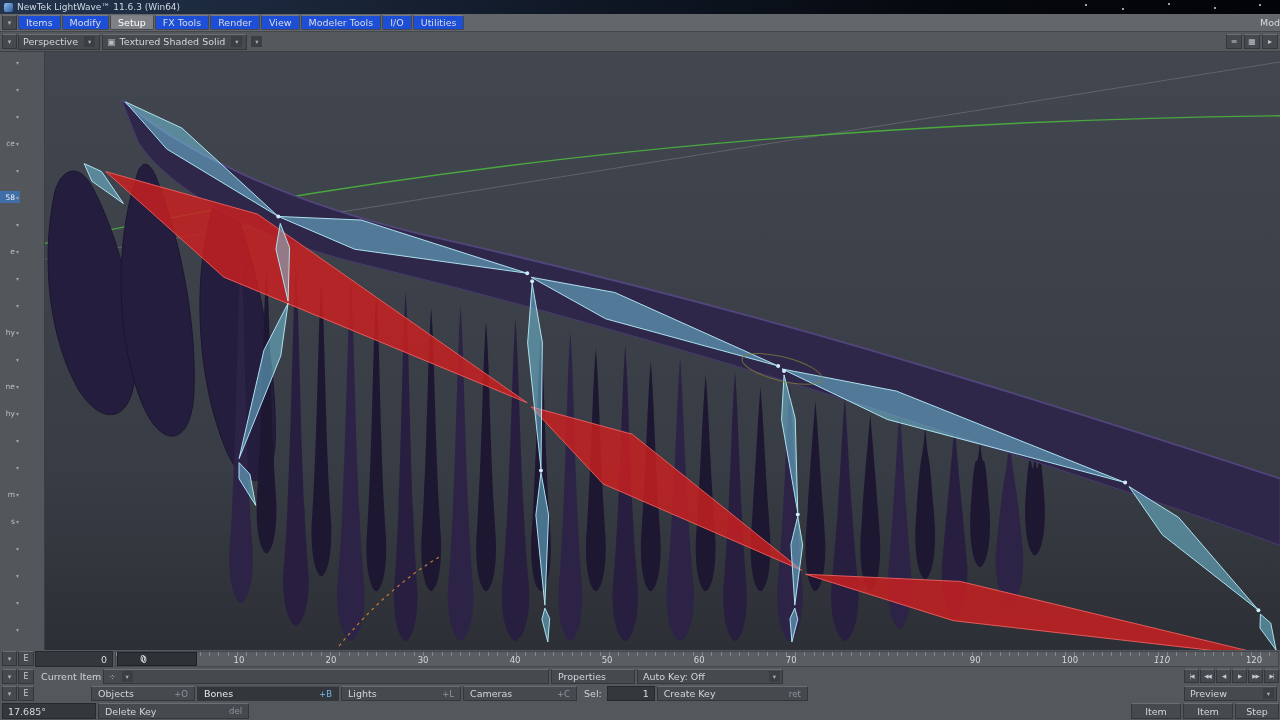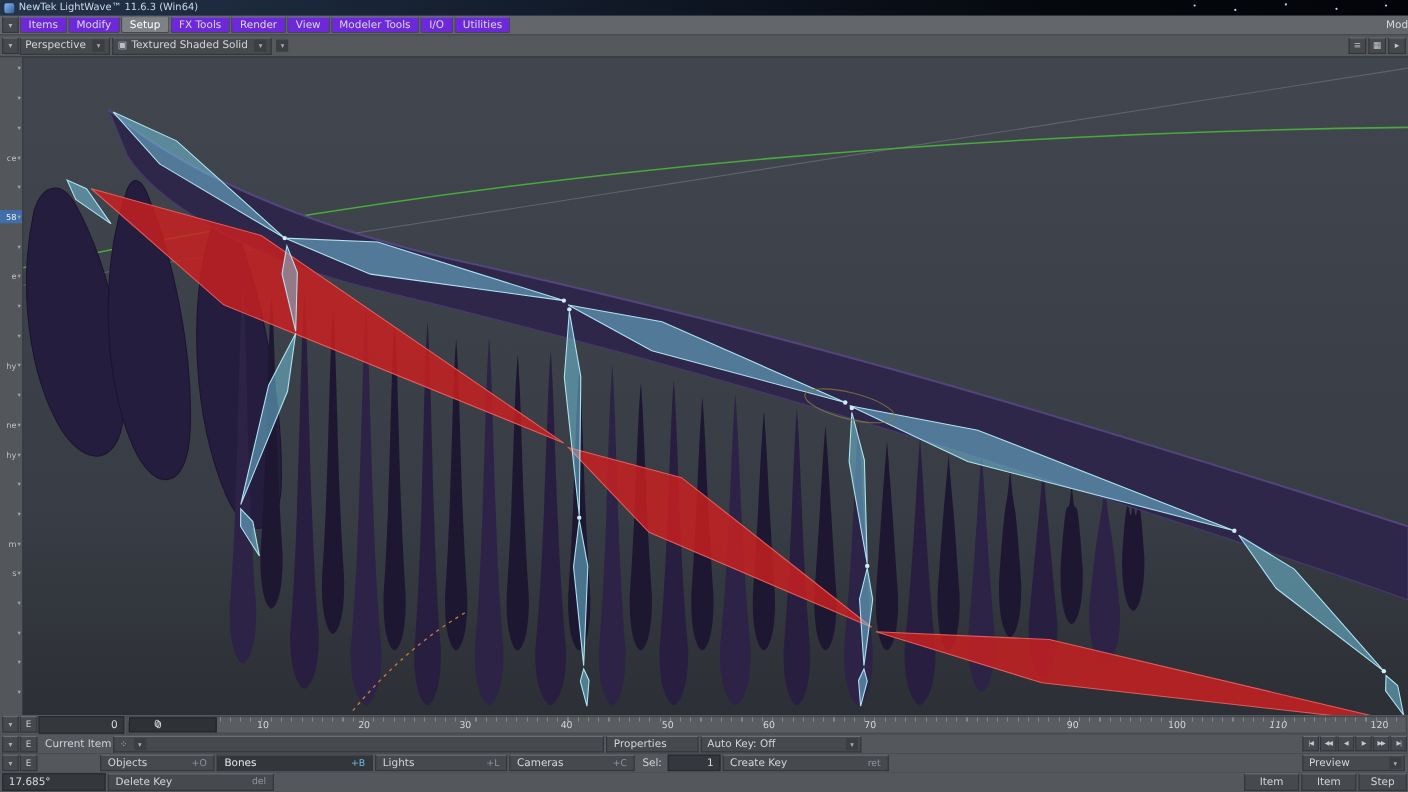--- a/index.html
+++ b/index.html
@@ -15,39 +15,39 @@
     color:#cfd8e6;font-size:9px;position:relative;}
   .app-icon{width:9px;height:9px;border-radius:2px;background:linear-gradient(135deg,#8db9ec,#2a5d9e);}
   .star{position:absolute;width:2px;height:2px;background:#cfd6e2;border-radius:50%;}
   
   .menubar{height:17px;flex:0 0 17px;background:#63666b;border-bottom:1px solid #44474c;
     display:flex;align-items:center;padding-left:2px;}
   .mini{width:13px;height:13px;flex:0 0 auto;background:#46494e;border:1px solid #33363b;border-top-color:#6b6e73;
     display:flex;align-items:center;justify-content:center;color:#aab0b6;font-size:7px;margin-right:1px;}
   .chev::after{content:"▾";}
   .menu-item{height:13px;display:flex;align-items:center;padding:0 7px;margin-right:1px;
-    background:#6d28d9;border:1px solid #44474c;border-top-color:#777a7f;border-radius:2px;
+    background:#1d4ed8;border:1px solid #44474c;border-top-color:#777a7f;border-radius:2px;
     color:#d8dbdf;font-size:9.5px;white-space:nowrap;}
   .menu-item.active{background:#7e8186;color:#ffffff;}
   .menu-right{margin-left:auto;width:20px;overflow:hidden;color:#d8dbdf;font-size:9.5px;}
   
   .vtoolbar{height:19px;flex:0 0 19px;background:#55585d;border-bottom:1px solid #3c3f44;
     display:flex;align-items:center;padding:0 2px;}
   .dropdown{height:14px;background:#46494e;border:1px solid #33363b;border-top-color:#6b6e73;
     display:flex;align-items:center;gap:4px;padding:0 4px;margin-right:2px;color:#d2d6db;font-size:9.5px;white-space:nowrap;}
   .dd-arrow{width:11px;height:11px;background:#3b3e43;color:#a8adb3;font-size:6.5px;
     display:flex;align-items:center;justify-content:center;margin-left:2px;}
   .dd-arrow::after{content:"▾";}
   .cube-icon::before{content:"▣";font-size:9px;color:#b9bec4;}
   .vt-right{margin-left:auto;display:flex;gap:2px;}
   .vt-ic{width:14px;height:13px;background:#46494e;border:1px solid #33363b;border-top-color:#6b6e73;
     color:#c2c7cd;font-size:8px;display:flex;align-items:center;justify-content:center;}
   
   .main{flex:1;display:flex;min-height:0;position:relative;}
-  .left-strip{flex:0 0 20px;background:#53565b;border-right:1px solid #3a3d42;position:relative;overflow:hidden;}
+  .left-strip{flex:0 0 20px;background:#53565b;border-right:1px solid #3a3d42;position:relative;overflow:hidden;padding-left:24px;}
   .ls-row{position:absolute;left:0;width:19px;height:12px;display:flex;align-items:center;
     justify-content:flex-end;gap:1px;padding-right:1px;font-size:7.5px;color:#bcc0c5;}
   .ls-row.hl{background:#3f6ea8;color:#eef3f8;}
   .ls-chev{font-size:6px;color:#9da2a8;}
   .ls-frag{white-space:nowrap;}
   .viewport{flex:1;position:relative;overflow:hidden;}
   .viewport svg{position:absolute;inset:0;width:100%;height:100%;}
   
   .tl-row{background:#54575c;display:flex;align-items:stretch;padding:1px 1px 1px 2px;}
   .tl-row1{height:16px;flex:0 0 16px;}

